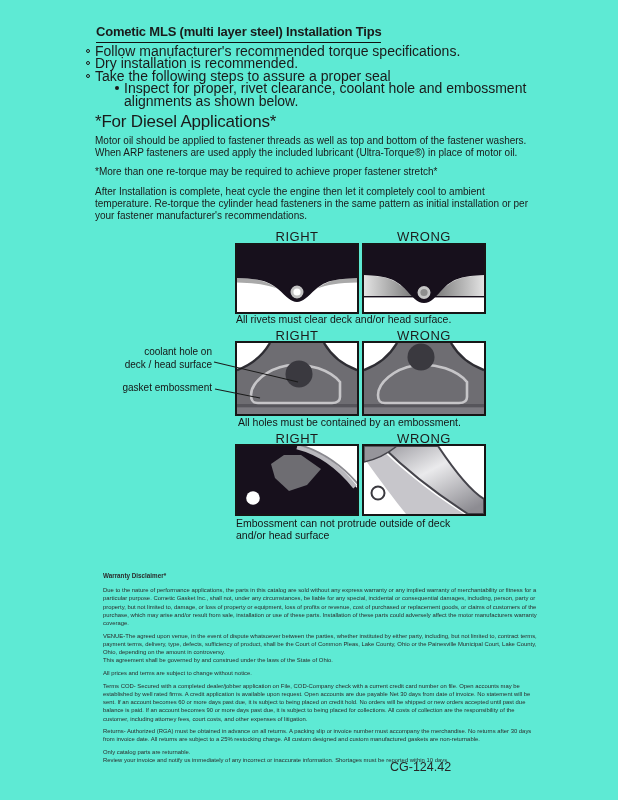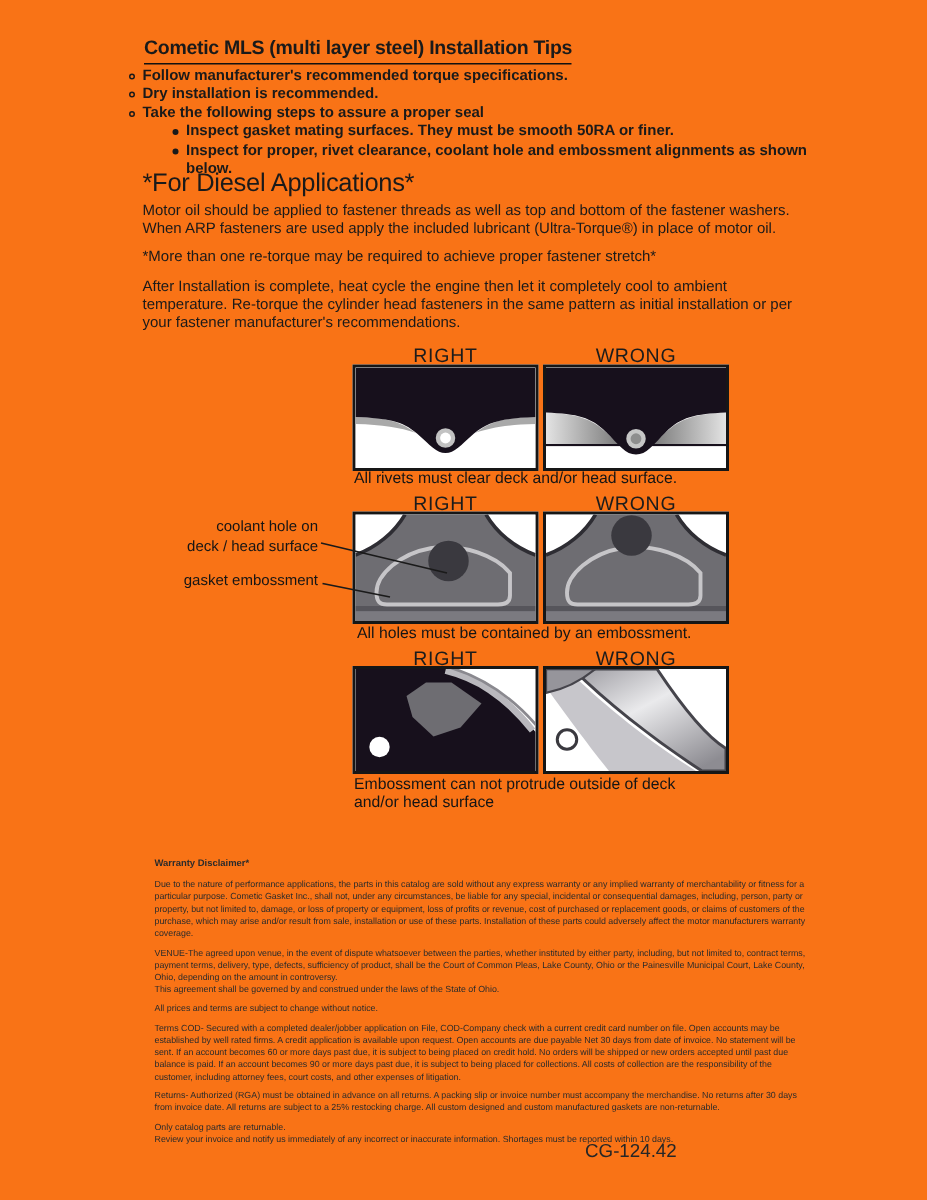--- a/index.html
+++ b/index.html
@@ -1,29 +1,29 @@
 <!DOCTYPE html>
 <html><head>
 <meta charset="utf-8">
 <style>
   * { margin:0; padding:0; box-sizing:border-box; }
   html,body { background:#e8e8e8; }
   .page {
     position:relative; width:618px; height:800px; margin:0 auto;
-    background:#f97316; overflow:hidden;
+    background:#5eead4; overflow:hidden;
     font-family:"Liberation Sans","DejaVu Sans",sans-serif; color:#1a1a1a;
   }
   .abs { position:absolute; }
 
   .title {
     left:96px; top:24px; font-size:13px; font-weight:bold; letter-spacing:-0.2px;
     border-bottom:1.6px solid #111; padding-bottom:2.5px; display:inline-block;
   }
 
-  .bullets { left:86px; top:45px; width:470px; font-size:10px; line-height:12.4px;font-weight:bold; }
+  .bullets { left:86px; top:45px; width:470px; font-size:14px; line-height:12.4px; }
   .b { display:flex; align-items:flex-start; }
   .b .mk { flex:0 0 auto; width:4px; height:4px; border-radius:50%; margin:4px 5px 0 0; }
   .mk.ring { border:1px solid #1a1a1a; }
   .mk.dot  { background:#1a1a1a; }
   .b.sub { margin-left:29px; }
 
   .diesel { left:95px; top:116px; width:438px; font-size:10px; line-height:11.8px; }
   .diesel h2 { font-size:17px; font-weight:normal; letter-spacing:-0.2px; margin-bottom:7px; }
   .diesel p { margin-bottom:8px; }
 
@@ -54,24 +54,20 @@
       <span class="mk ring"></span>
       <span>Follow manufacturer's recommended torque specifications.</span>
     </div>
     <div class="b">
       <span class="mk ring"></span>
       <span>Dry installation is recommended.</span>
     </div>
     <div class="b">
       <span class="mk ring"></span>
       <span>Take the following steps to assure a proper seal</span>
-    </div>
-    <div class="b sub">
-      <span class="mk dot"></span>
-      <span>Inspect gasket mating surfaces.  They must be smooth 50RA or finer.</span>
     </div>
     <div class="b sub">
       <span class="mk dot"></span>
       <span>Inspect for proper, rivet clearance, coolant hole and embossment alignments as shown below.</span>
     </div>
   </div>
 
   <div class="abs diesel">
     <h2>*For Diesel Applications*</h2>
     <p>Motor oil should be applied to fastener threads as well as top and bottom of the fastener washers. When ARP fasteners are used apply the included lubricant (Ultra-Torque®) in place of motor oil.</p>

